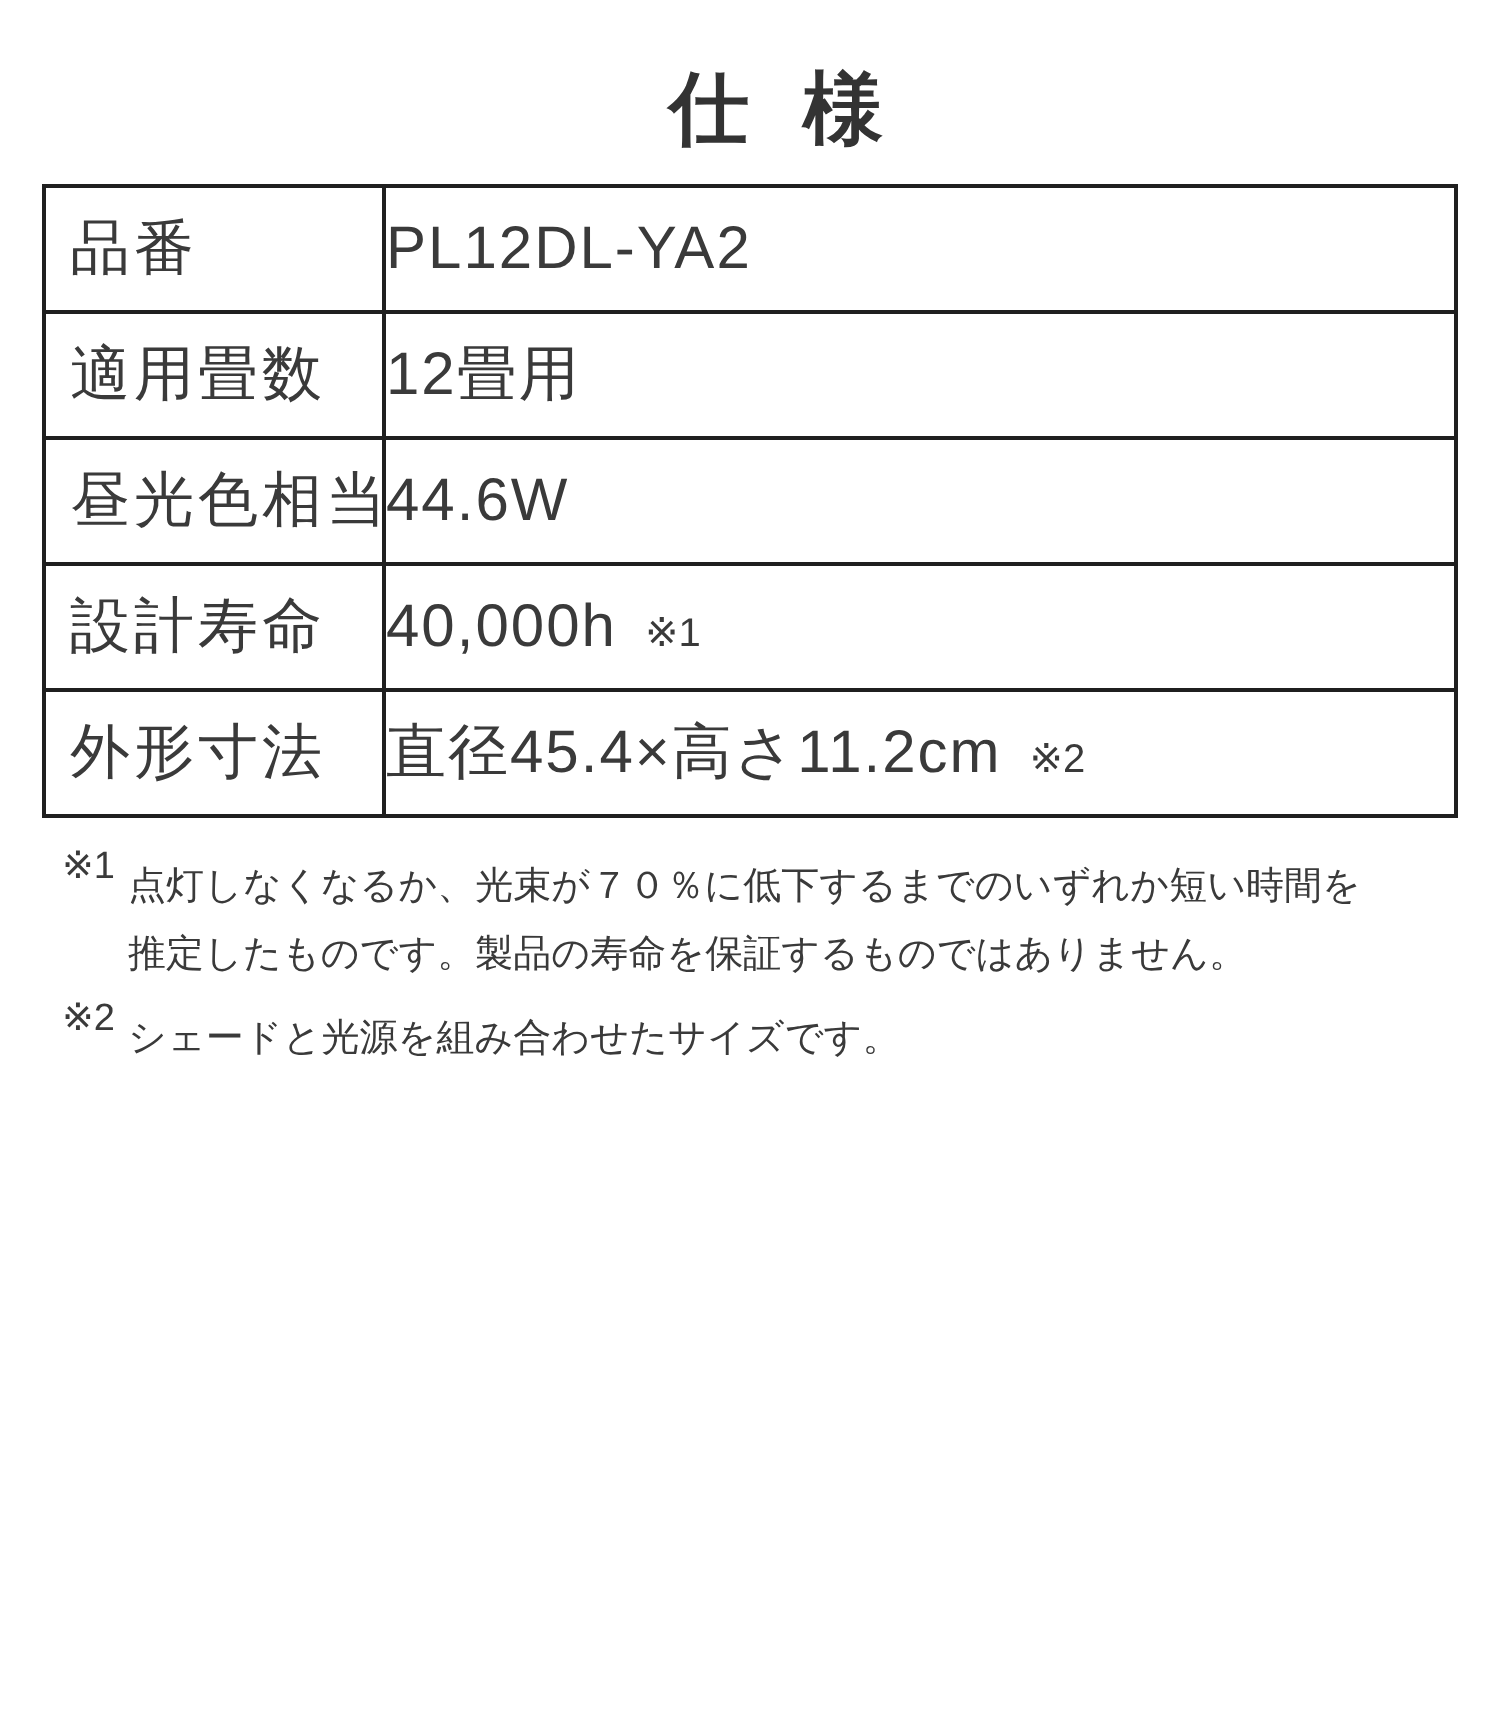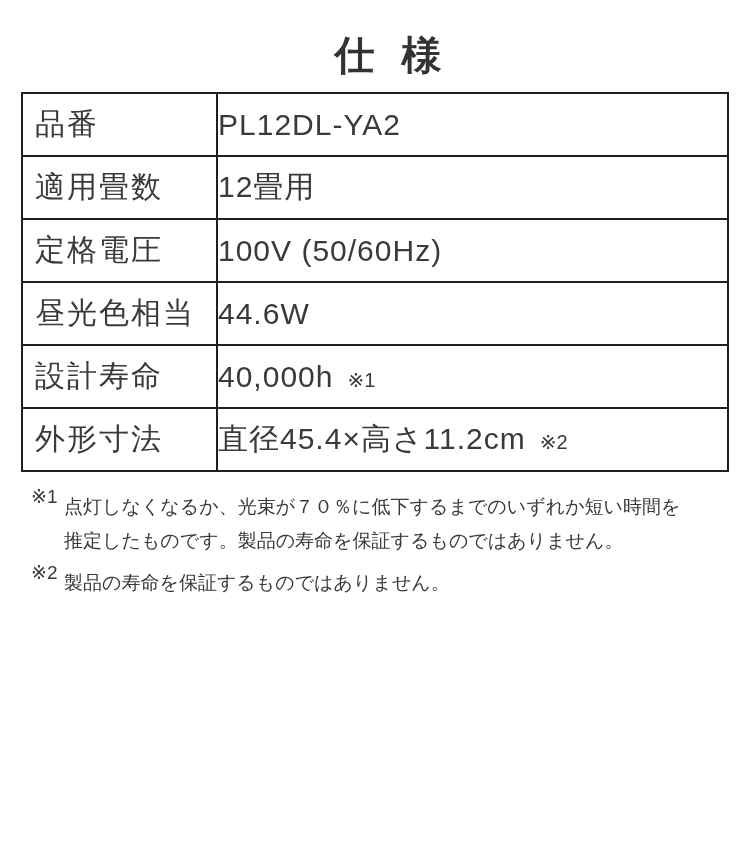--- a/index.html
+++ b/index.html
@@ -39,21 +39,21 @@
     border: 2px solid #1f1f1f;
     height: 63px;
     vertical-align: middle;
     font-weight: 400;
     font-size: 30px;
     color: #3a3a3a;
     white-space: nowrap;
     overflow: hidden;
   }
   table.spec-table th {
-    width: 195px;
+    width: 170px;
     text-align: left;
     padding-left: 12px;
     letter-spacing: 2px;
   }
   table.spec-table td {
     letter-spacing: 1px;
   }
   .note-ref {
     font-size: 20px;
     letter-spacing: 0;
@@ -91,24 +91,20 @@
     <tbody>
       <tr>
         <th>品番</th>
         <td><span>PL12DL-YA2</span></td>
       </tr>
       <tr>
         <th>適用畳数</th>
         <td><span>12畳用</span></td>
       </tr>
       <tr>
-        <th>定格電圧</th>
-        <td><span>100V (50/60Hz)</span></td>
-      </tr>
-      <tr>
         <th>昼光色相当</th>
         <td><span>44.6W</span></td>
       </tr>
       <tr>
         <th>設計寿命</th>
         <td><span>40,000h</span><span class="note-ref">※1</span></td>
       </tr>
       <tr>
         <th>外形寸法</th>
         <td><span>直径45.4×高さ11.2cm</span><span class="note-ref">※2</span></td>
@@ -120,18 +116,18 @@
     <div class="footnote">
       <span class="marker">※1</span>
       <span class="fn-text">
         <span>点灯しなくなるか、光束が７０％に低下するまでのいずれか短い時間を</span>
         <span>推定したものです。製品の寿命を保証するものではありません。</span>
       </span>
     </div>
     <div class="footnote">
       <span class="marker">※2</span>
       <span class="fn-text">
-        <span>製品の寿命を保証するものではありません。</span>
+        <span>シェードと光源を組み合わせたサイズです。</span>
       </span>
     </div>
   </div>
 
 </div>
 
 </body></html>

